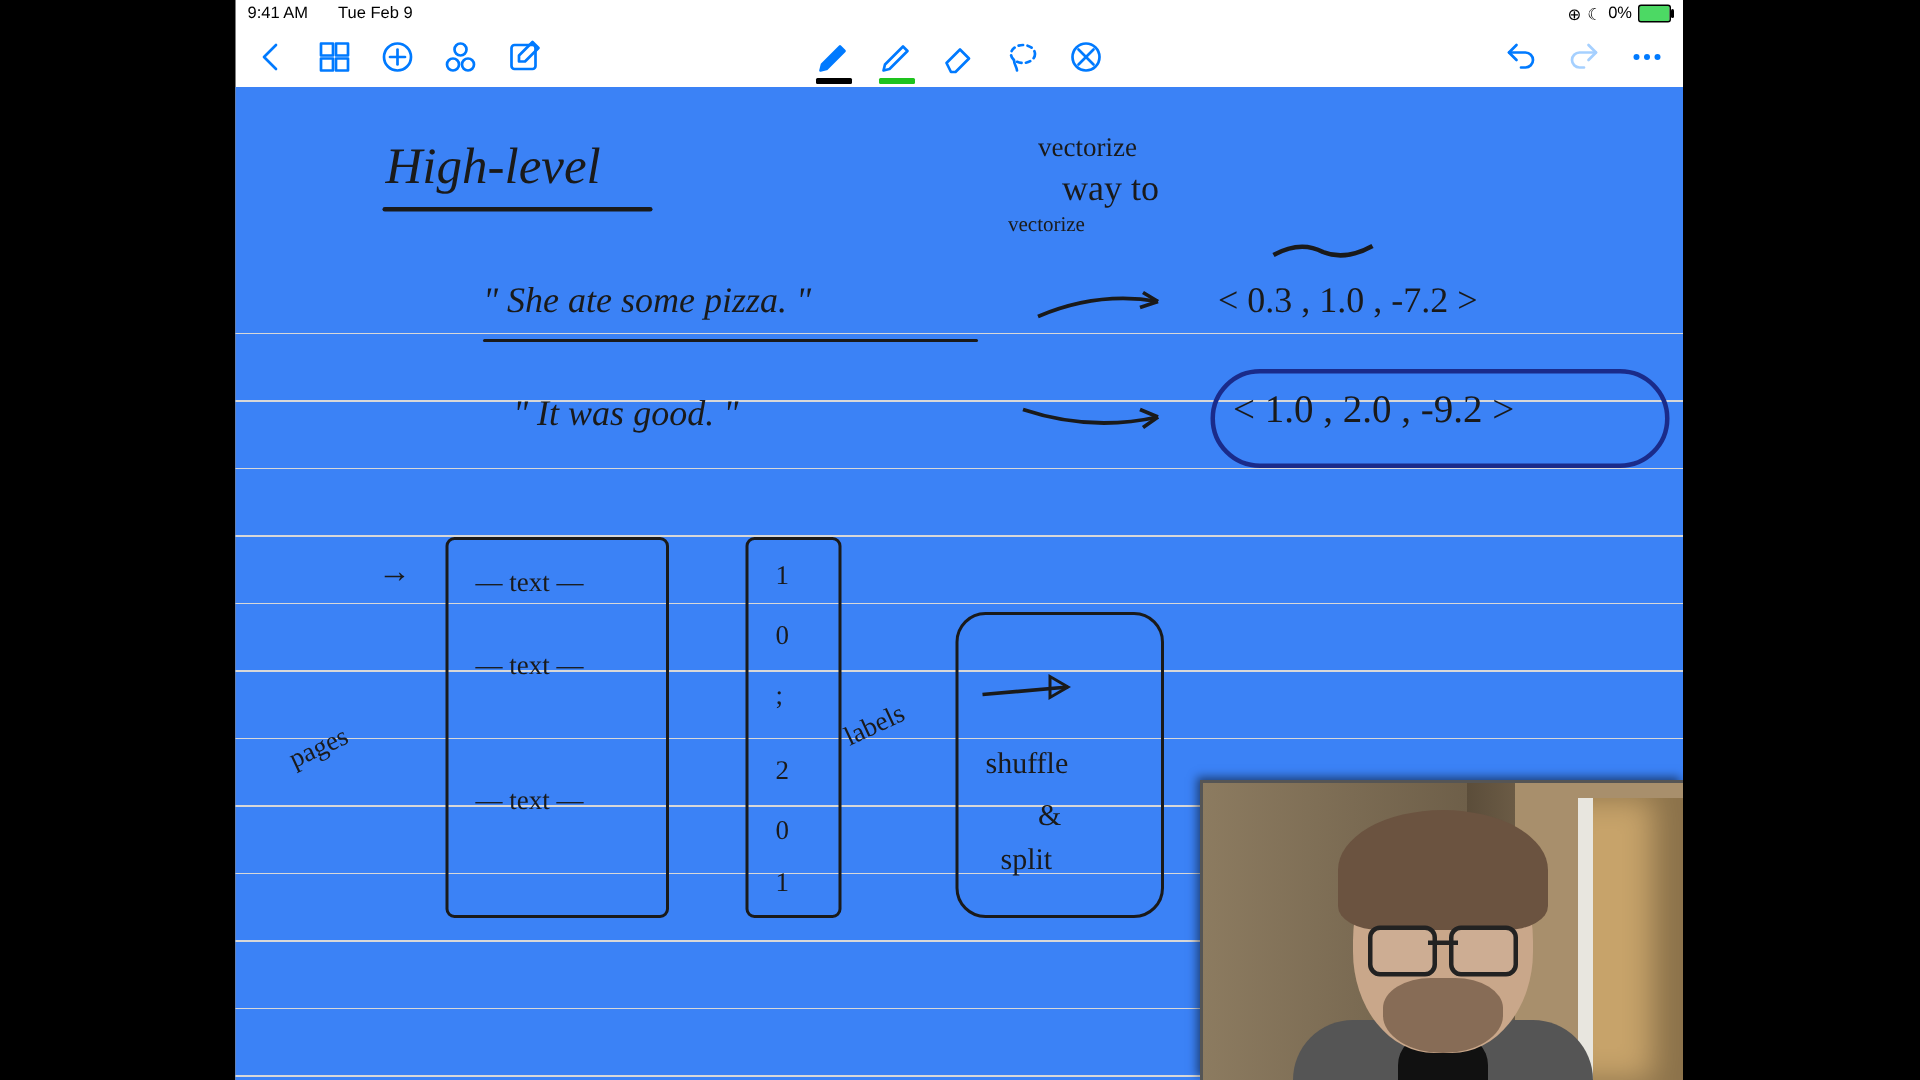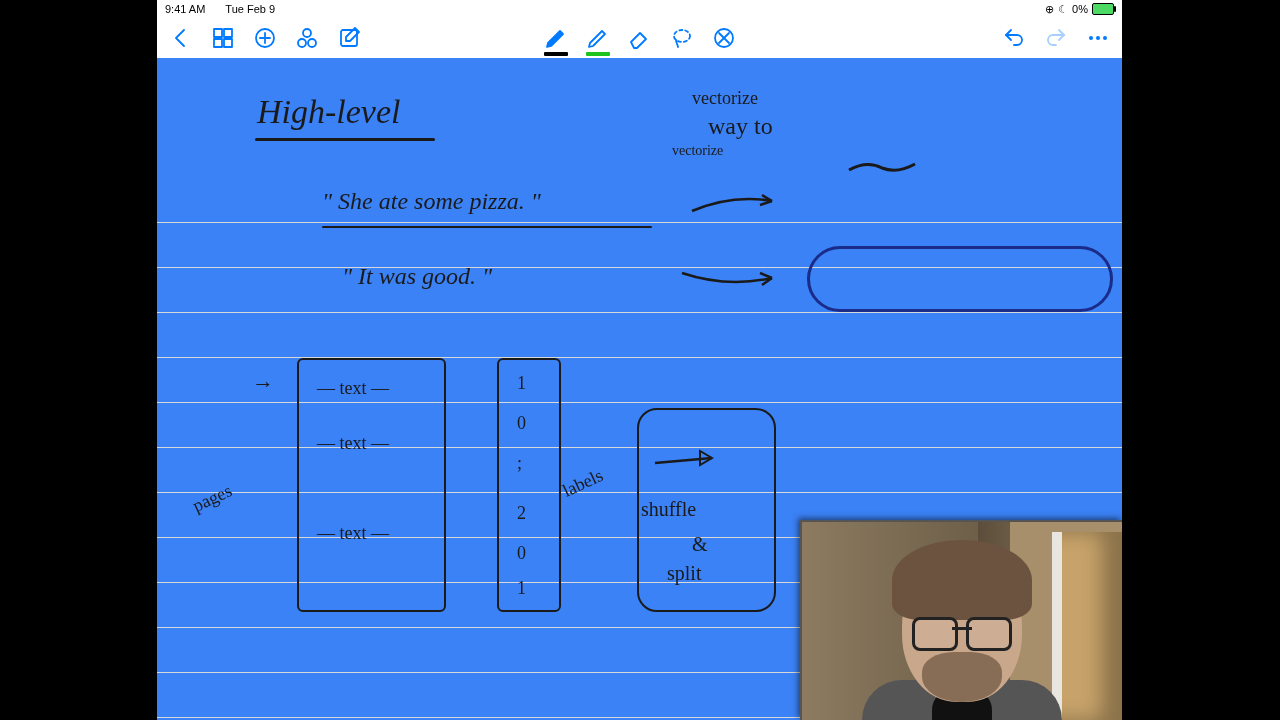--- a/index.html
+++ b/index.html
@@ -166,28 +166,30 @@
 
     <svg style="position:absolute;left:530px;top:128px;width:100px;height:35px">
         <path d="M5 25 Q 45 8 85 15" stroke="#1a1a1a" stroke-width="2.5" fill="none"></path>
         <path d="M85 15 l-10 -6 m10 6 l-12 4" stroke="#1a1a1a" stroke-width="2.5" fill="none"></path>
       </svg>
 
     <svg style="position:absolute;left:690px;top:100px;width:70px;height:18px">
         <path d="M2 12 Q 20 2 35 10 Q 50 16 68 6" stroke="#1a1a1a" stroke-width="3" fill="none"></path>
       </svg>
 
+    <span class="hw" style="left:655px;top:130px;font-size:24px">&lt; 0.3 ,  1.0 ,  -7.2 &gt;</span>
 
     <span class="hw" style="left:185px;top:205px;font-size:24px;font-style:italic">" It   was   good. "</span>
 
     <svg style="position:absolute;left:520px;top:205px;width:110px;height:30px">
         <path d="M5 10 Q 50 25 95 15" stroke="#1a1a1a" stroke-width="2.5" fill="none"></path>
         <path d="M95 15 l-12 -5 m12 5 l-10 7" stroke="#1a1a1a" stroke-width="2.5" fill="none"></path>
       </svg>
 
+    <span class="hw" style="left:665px;top:200px;font-size:26px">&lt; 1.0 ,  2.0 ,  -9.2 &gt;</span>
     <div class="circ" style="left:650px;top:188px;width:300px;height:60px"></div>
 
     <span class="hw" style="left:95px;top:310px;font-size:22px">→</span>
 
     <div class="box" style="left:140px;top:300px;width:145px;height:250px"></div>
     <span class="hw" style="left:160px;top:320px;font-size:18px">— text —</span>
     <span class="hw" style="left:160px;top:375px;font-size:18px">— text —</span>
     <span class="hw" style="left:160px;top:465px;font-size:18px">— text —</span>
 
     <span class="hw" style="left:35px;top:430px;font-size:18px;transform:rotate(-25deg)">pages</span>
@@ -200,21 +202,21 @@
     <span class="hw" style="left:360px;top:485px;font-size:18px">0</span>
     <span class="hw" style="left:360px;top:520px;font-size:18px">1</span>
 
     <span class="hw" style="left:405px;top:415px;font-size:18px;transform:rotate(-25deg)">labels</span>
 
     <div class="box" style="left:480px;top:350px;width:135px;height:200px;border-radius:20px"></div>
     <svg style="position:absolute;left:495px;top:390px;width:75px;height:25px">
         <path d="M3 15 L60 10" stroke="#1a1a1a" stroke-width="2.5" fill="none"></path>
         <path d="M60 10 l-12 -7 l0 14 z" stroke="#1a1a1a" stroke-width="2" fill="none"></path>
       </svg>
-    <span class="hw" style="left:484px;top:440px;font-size:20px">shuffle</span>
+    <span class="hw" style="left:500px;top:440px;font-size:20px">shuffle</span>
     <span class="hw" style="left:535px;top:475px;font-size:20px">&amp;</span>
     <span class="hw" style="left:510px;top:504px;font-size:20px">split</span>
 
   </div>
 
   <div class="cam">
     <div class="wall"></div>
     <div class="door"></div>
     <div class="shirt"></div>
     <div class="head"></div>

